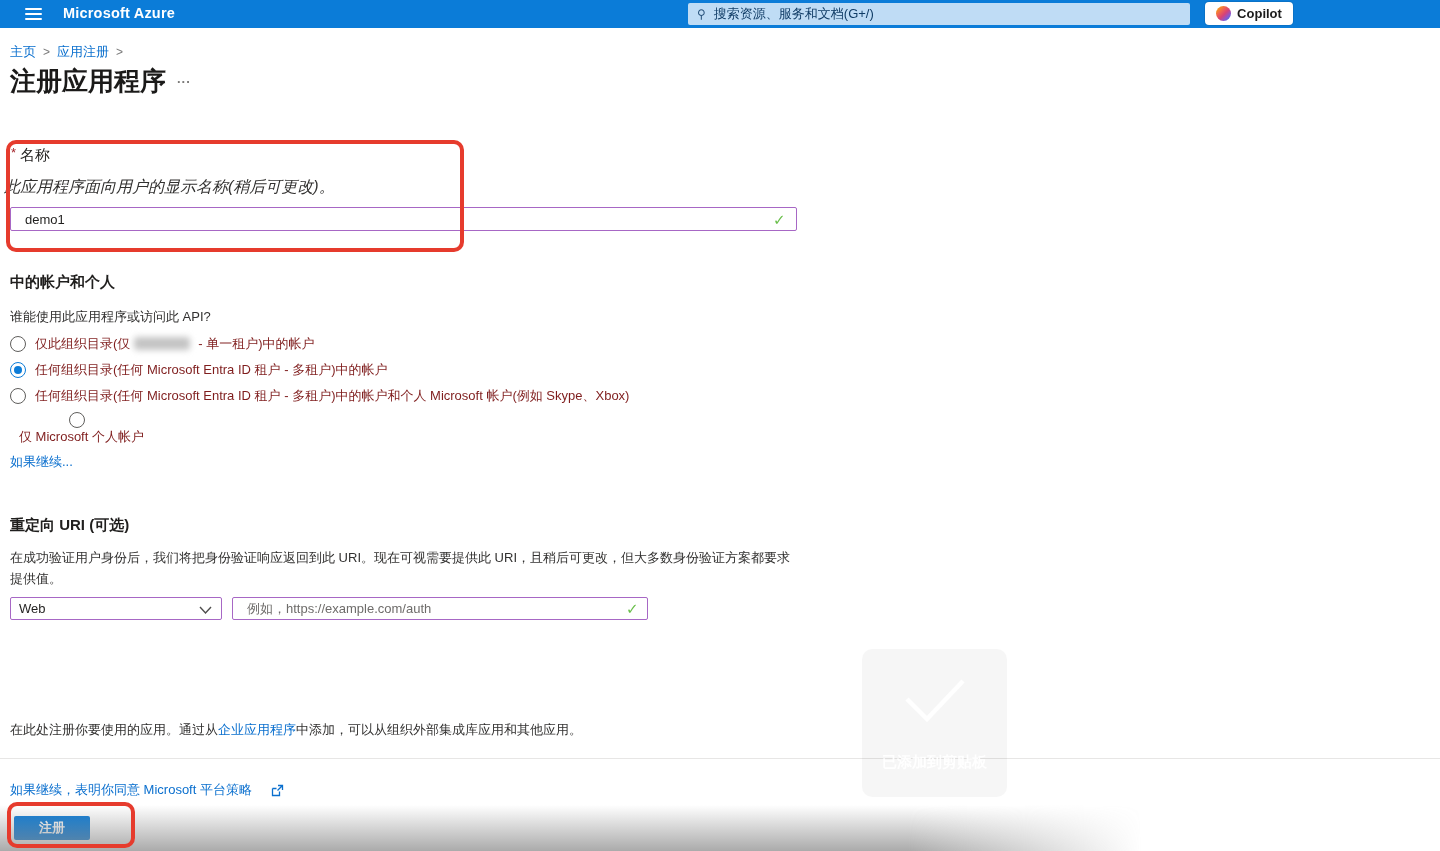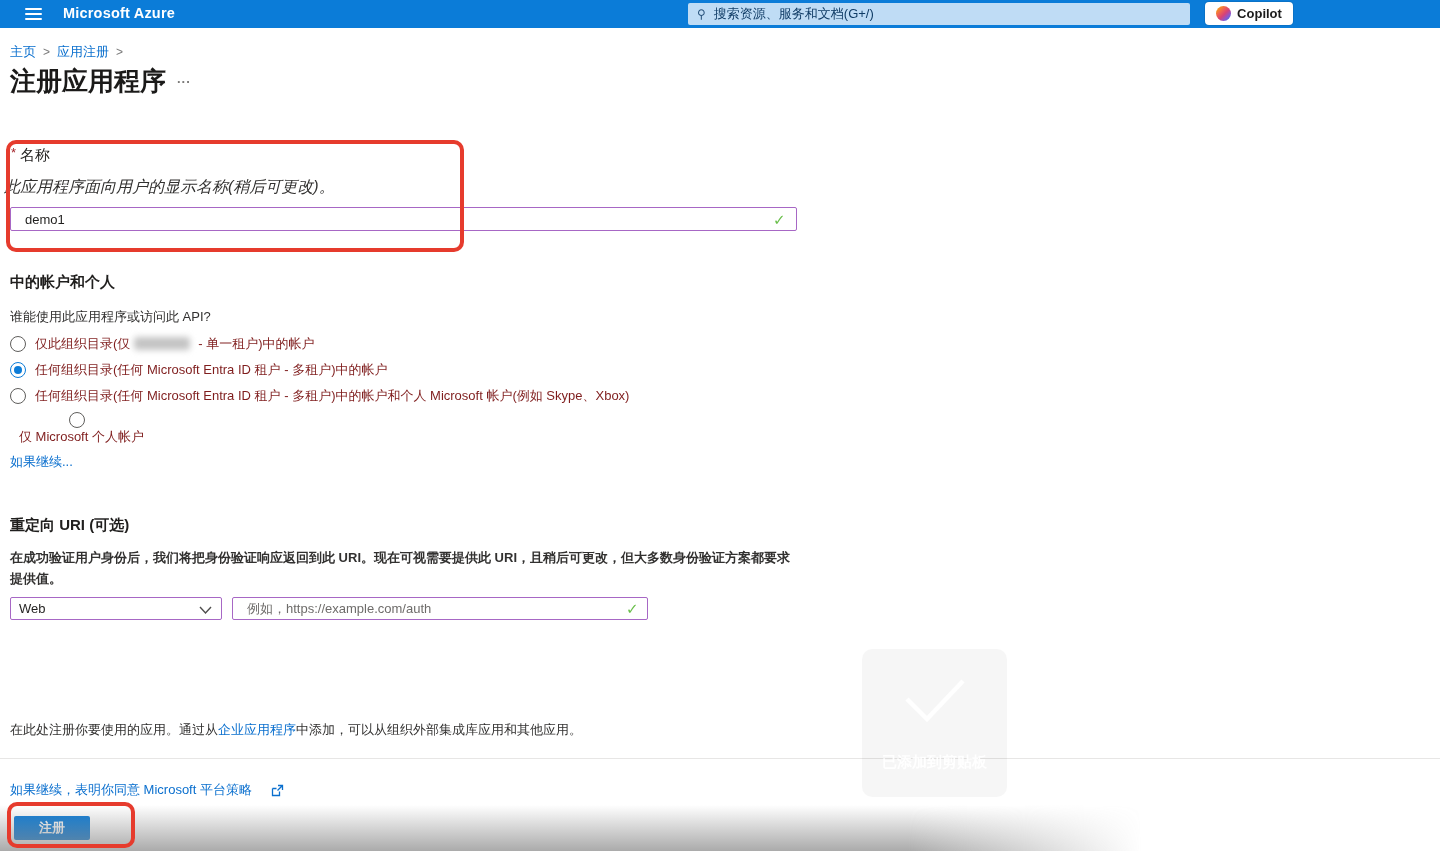--- a/index.html
+++ b/index.html
@@ -53,21 +53,21 @@
   .radio-row.selected .radio-circle::after { content:""; position:absolute; left:3px; top:3px; width:8px; height:8px;
     border-radius:50%; background:#0b7cd8; }
   .radio-label { margin-left:9px; font-size:13px; color:#7f1d1d; }
   .redacted { display:inline-block; width:56px; height:13px; background:#c4c4c4; border-radius:3px;
     filter:blur(3px); vertical-align:-2px; margin:0 8px 0 4px; }
 
   .link { color:#0a6fce; text-decoration:none; cursor:pointer; }
   #help-link { position:absolute; left:10px; top:453px; font-size:13px; }
 
   #uri-heading { top:516px; }
-  .uri-desc { position:absolute; left:10px; top:547px; width:784px; font-size:13px; line-height:21px; color:#323130;font-weight:bold; }
+  .uri-desc { position:absolute; left:10px; top:547px; width:784px; font-size:13px; line-height:21px; color:#323130; }
 
   .select-box { position:absolute; left:10px; top:597px; width:212px; height:23px; border:1.5px solid #a767c5;
     border-radius:2px; background:#fff; display:flex; align-items:center; padding-left:8px;
     font-size:13px; color:#201f1e; cursor:pointer; }
   .select-box .chev { position:absolute; right:9px; top:5px; }
   #uri-input { left:232px; top:597px; width:416px; height:23px; }
 
   .bottom-note { position:absolute; left:10px; top:721px; font-size:13px; color:#323130; }
   .divider { position:absolute; left:0; top:758px; width:1440px; height:1px; background:#e7e6e5; }
   .policy { position:absolute; left:10px; top:781px; font-size:13px; color:#0a6fce; display:flex; align-items:center; gap:19px; }

